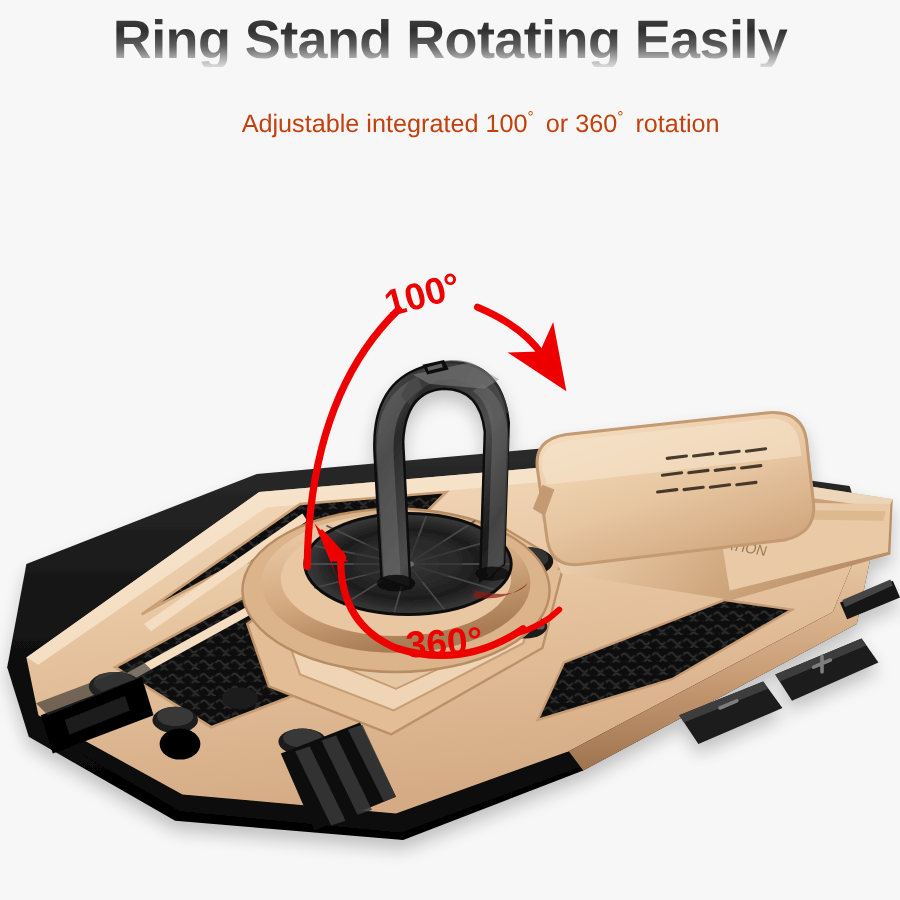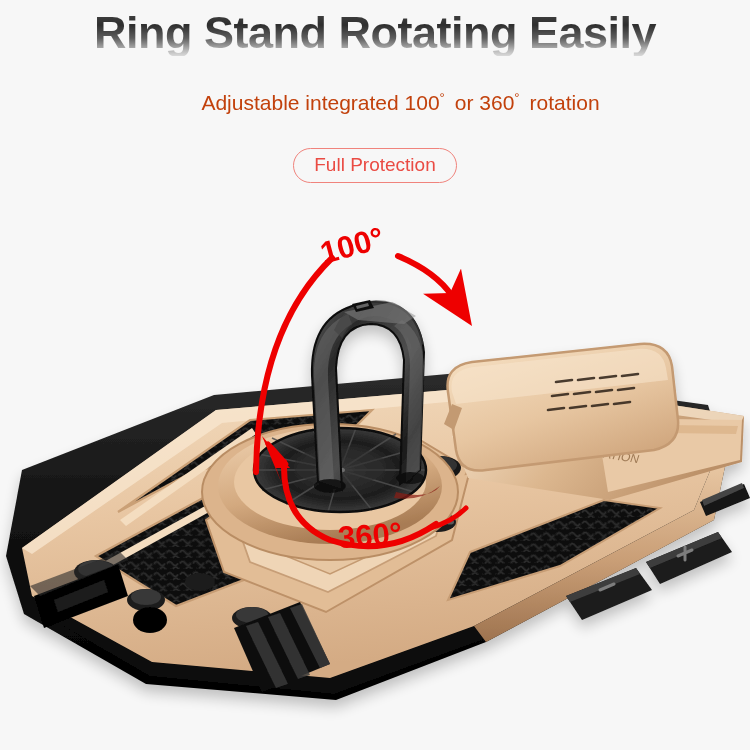--- a/index.html
+++ b/index.html
@@ -61,23 +61,20 @@
 <body>
 
 <div id="stage">
 
   <div class="headline">Ring Stand Rotating Easily</div>
 
   <div class="subhead">
     <span>Adjustable integrated 100</span><span class="deg">°</span><span class="gap"></span><span>or 360</span><span class="deg">°</span><span class="gap"></span><span>rotation</span>
   </div>
 
-  <div class="badge-wrap">
-    <span class="badge">Full Protection</span>
-  </div>
 
   <svg id="art" viewBox="0 0 750 750">
     <defs>
 
       <linearGradient id="goldTop" x1="0" y1="0" x2="0.25" y2="1">
         <stop offset="0%" stop-color="#f3dcbf"></stop>
         <stop offset="45%" stop-color="#e8c6a2"></stop>
         <stop offset="100%" stop-color="#d4ab84"></stop>
       </linearGradient>
       <linearGradient id="goldEdge" x1="0" y1="0" x2="0" y2="1">

